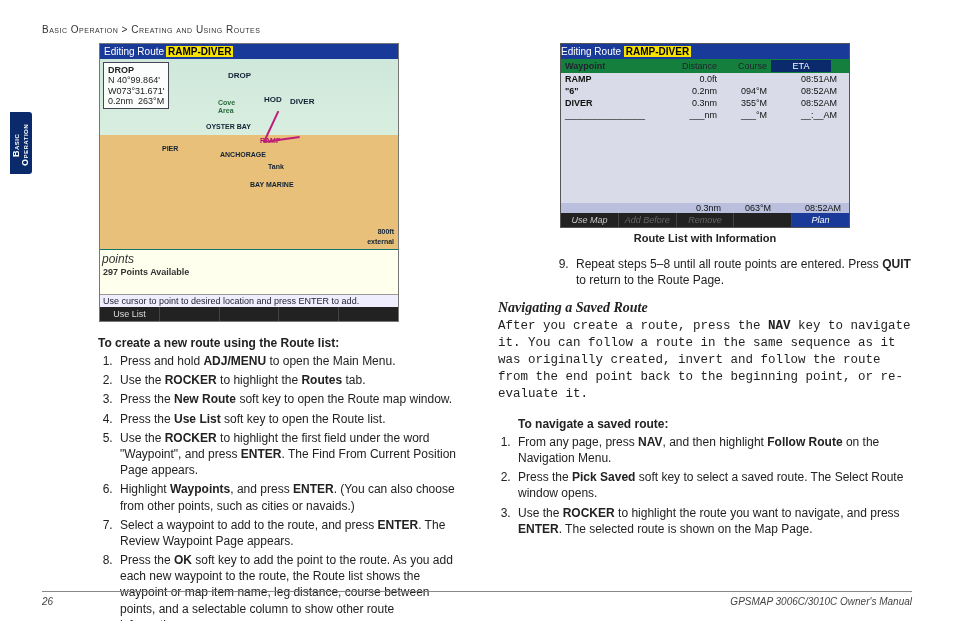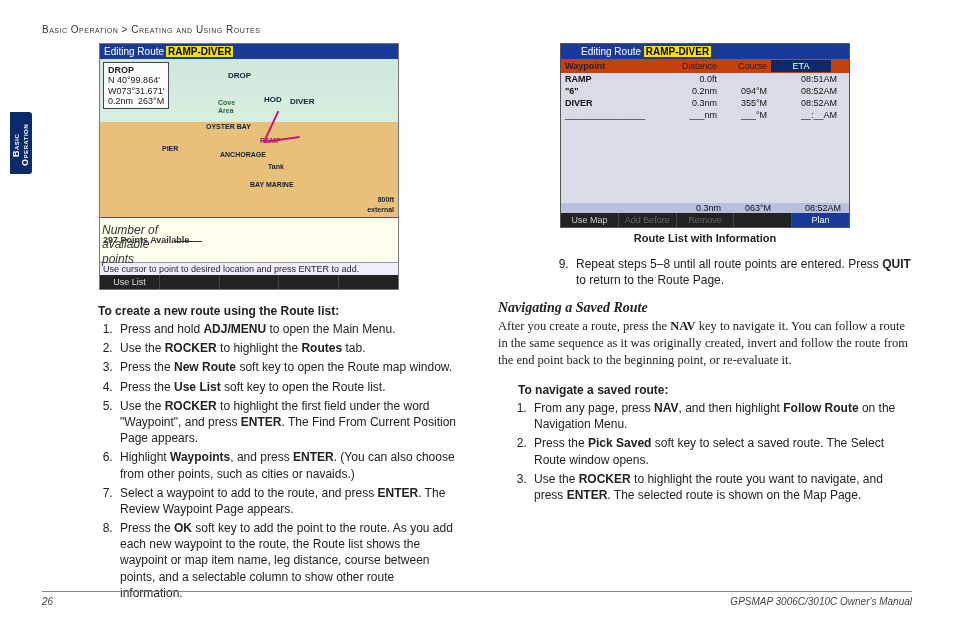--- a/index.html
+++ b/index.html
@@ -58,21 +58,21 @@
   .fig-map .titlebar {
     background: #1a3a9a;
     color: #fff;
     padding: 2px 4px;
     font-size: 10px;
     display: flex;
     align-items: center;
     gap: 2px;
   }
   .fig-map .titlebar .r { background: #f7e200; color:#000; padding:0 2px; font-weight:bold; }
-  .fig-map .map-area { position: relative; height: 158px; background: linear-gradient(180deg,#cfe8dc 0%,#d8eedf 40%,#e9c07a 40%,#e9c07a 100%); overflow:hidden; }
+  .fig-map .map-area { position: relative; height: 190px; background: linear-gradient(180deg,#cfe8dc 0%,#d8eedf 40%,#e9c07a 40%,#e9c07a 100%); overflow:hidden; }
   .fig-map .drop-box {
     position:absolute; left:3px; top:3px; background:rgba(255,255,255,0.88); border:1px solid #445; padding:2px 4px; font-size:9px; line-height:1.15;
   }
   .fig-map .status {
     background:#ffe; border-top:1px solid #0f766e; padding:17px 3px; font-size:9px; color:#333;
   }
   .fig-map .hint {
     background:#eef; border-top:1px solid #999; padding:1px 3px; font-size:9px; color:#223;
   }
   .fig-map .softkeys {
@@ -102,44 +102,44 @@
   
   .fig-list {
     width: 290px;
     margin: 0 auto 4px auto;
     border: 1px solid #555;
     background: #d9dbe8;
     font-size: 9px;
     color:#111;
   }
   .fig-list .titlebar {
-    background: #1a3a9a; color:#fff; padding:2px 20px; font-size:10px;
+    background: #1a3a9a; color:#fff; padding:2px 0; font-size:10px;
   }
   .fig-list .titlebar .y { background:#f7e200; color:#000; padding:0 2px; font-weight:bold;}
   .fig-list .thead {
-    display:flex; background:#c2410c; color:#223; font-size:9px; padding:1px 0;
+    display:flex; background:#15803d; color:#223; font-size:9px; padding:1px 0;
   }
   .fig-list .thead div{ padding:1px 4px; }
   .fig-list .thead .eta{ background:#0a2a6b; color:#fff; flex:0 0 60px; text-align:center;}
   .fig-list .trow { display:flex; font-size:9px; padding:0 0; }
   .fig-list .trow div{ padding:1px 4px; }
   .wp-col{flex:0 0 100px; font-weight:bold;}
   .d-col{flex:0 0 60px; text-align:right;}
   .c-col{flex:0 0 50px; text-align:right;}
   .e-col{flex:0 0 70px; text-align:right;}
   .fig-list .tbody{ background:#d9dbe8; height:130px; }
   .fig-list .tfoot{ display:flex; background:#b9bfdc; }
-  .fig-list .softkeys{ display:flex; background:#222; color:#ccc; }
+  .fig-list .softkeys{ display:flex; background:#222; color:#ccc;font-style:italic; }
   .fig-list .softkeys div{flex:1; text-align:center; padding:2px 0; font-size:9px; border-right:1px solid #444;}
   .fig-list .softkeys div.active{ background:#1a3a9a; color:#fff;}
   .fig-list .softkeys div:last-child{border-right:none;}
   .fig-caption{ text-align:center; font-weight:bold; font-size:11px; margin-top:4px; }
 
   .sub-heading{ font-weight:bold; font-style:italic; font-family: Georgia, 'Times New Roman', serif; font-size:14px; margin: 12px 0 2px 0; }
-  .serif-text{ font-family: Liberation Serif, serif; font-size:12.5px; line-height:1.35; }
+  .serif-text{ font-family: Liberation Mono, monospace; font-size:12.5px; line-height:1.35; }
 
   .footer{
     position:absolute; bottom:14px; left:42px; right:42px;
     border-top:1px solid #888; padding-top:4px;
     display:flex; justify-content:space-between; font-size:10px; font-style:italic; color:#444;text-align:right;
   }
 </style>
 </head>
 <body>
 
@@ -274,21 +274,21 @@
     <ol class="steps body-text" start="9" style="margin-top:12px;">
       <li><span>Repeat steps 5–8 until all route points are entered. Press </span><b>QUIT</b><span> to return to the Route Page.</span></li>
     </ol>
 
     <div class="sub-heading">Navigating a Saved Route</div>
     <p class="serif-text">
       <span>After you create a route, press the </span><b>NAV</b><span> key to navigate it. You can follow a route in the same sequence as it was originally created, invert and follow the route from the end point back to the beginning point, or re-evaluate it.</span>
     </p>
 
     <div class="heading-small" style="margin-left:20px;">To navigate a saved route:</div>
-    <ol class="steps body-text" style="margin-left:32px;">
+    <ol class="steps body-text" style="margin-left:16px;">
       <li><span>From any page, press </span><b>NAV</b><span>, and then highlight </span><b>Follow Route</b><span> on the Navigation Menu.</span></li>
       <li><span>Press the </span><b>Pick Saved</b><span> soft key to select a saved route. The Select Route window opens.</span></li>
       <li><span>Use the </span><b>ROCKER</b><span> to highlight the route you want to navigate, and press </span><b>ENTER</b><span>. The selected route is shown on the Map Page.</span></li>
     </ol>
 
   </div>
 </div>
 
 <div class="footer">
   <span>26</span>

